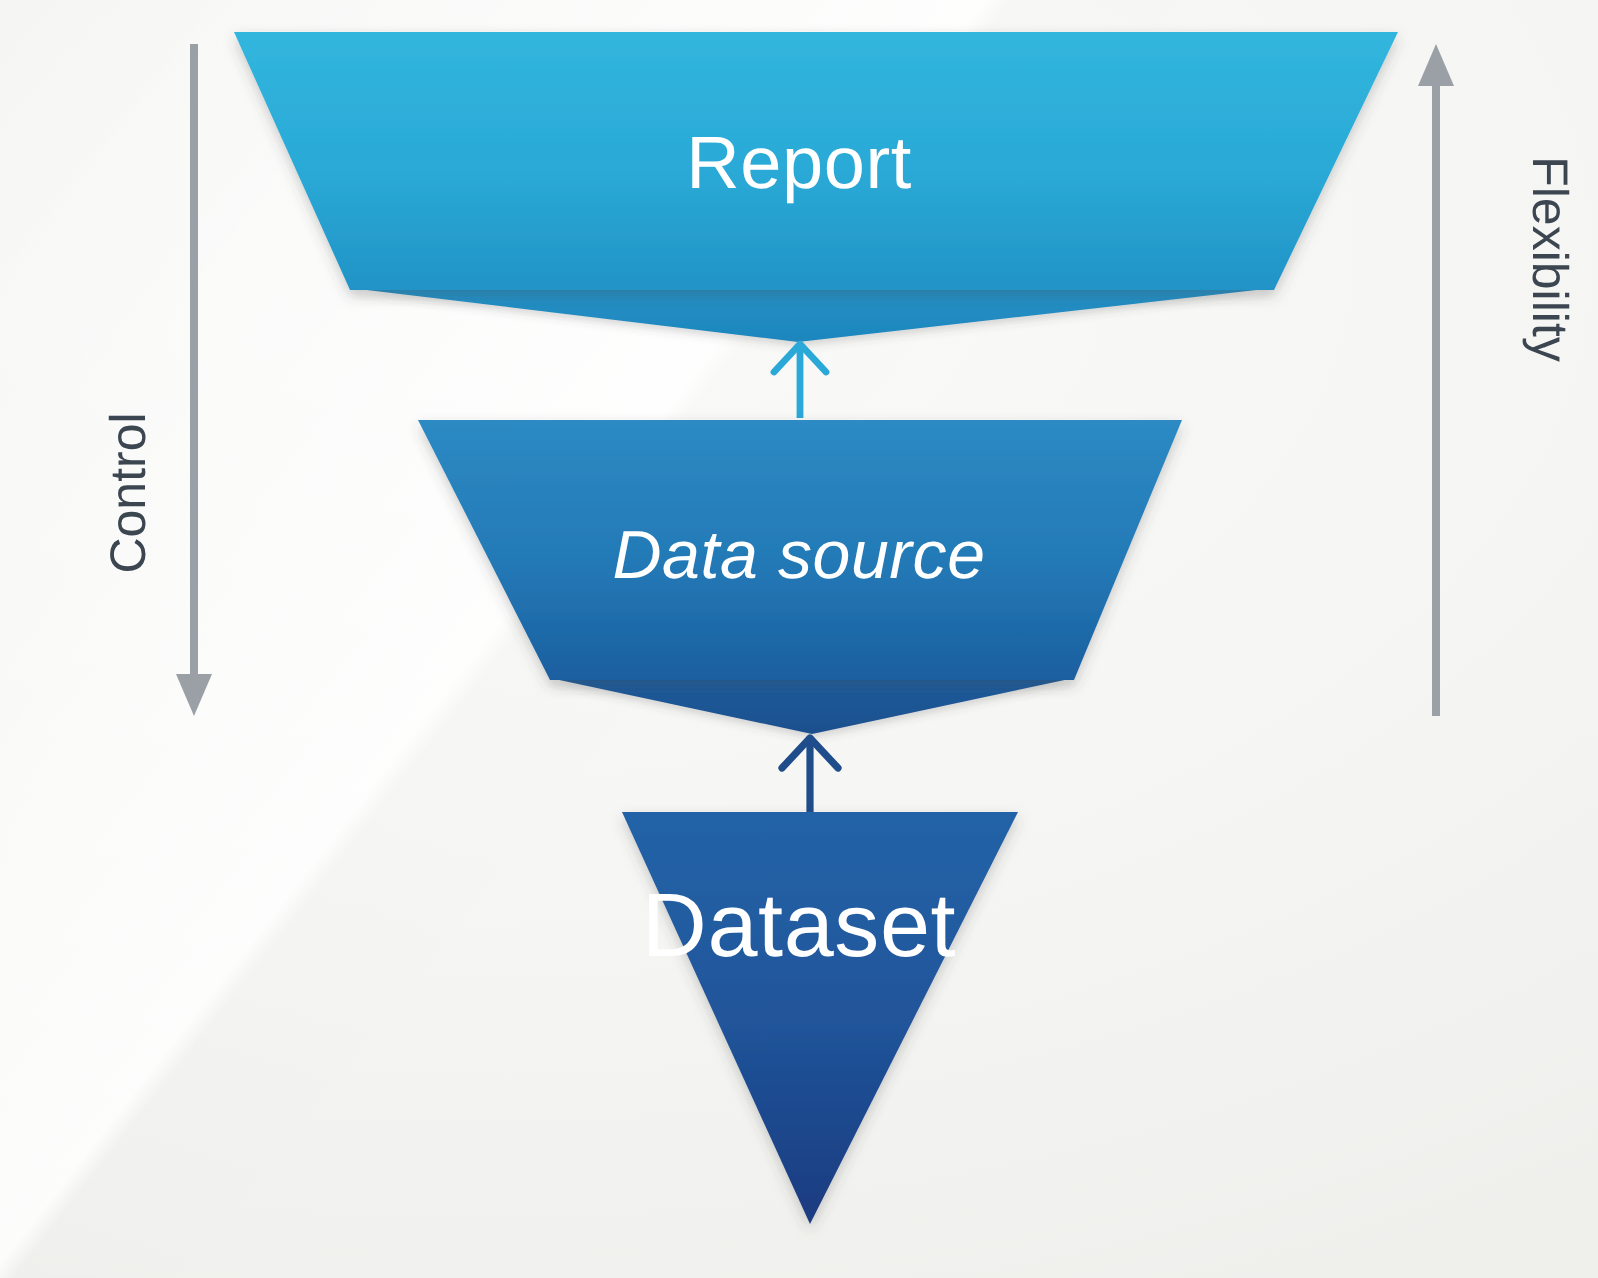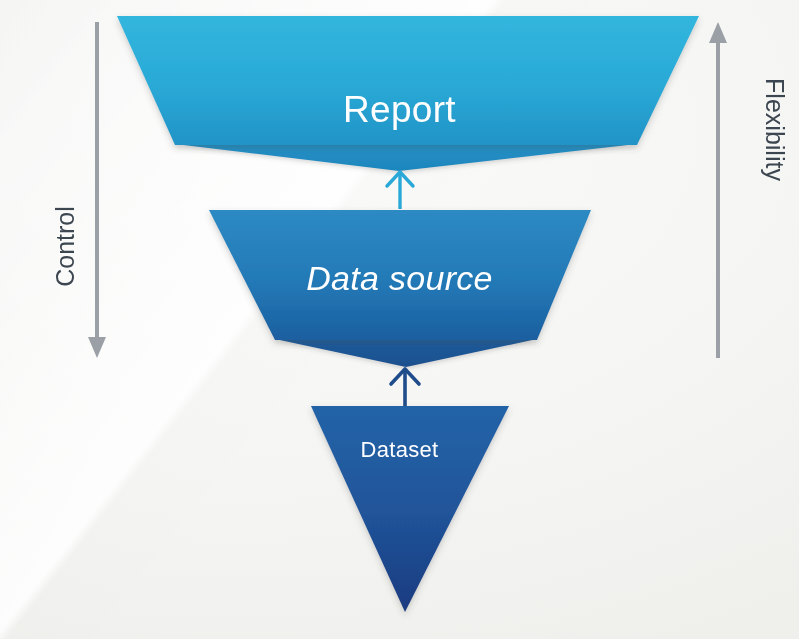--- a/index.html
+++ b/index.html
@@ -38,32 +38,31 @@
     font-weight: 400;
     letter-spacing: 0.3px;
     white-space: nowrap;
     text-align: center;
     user-select: none;
   }
   #label-report {
     left: 0; right: 0;
     top: 61px;
     font-size: 37px;
-    margin-top: 28px;
   }
   #label-datasource {
     left: 0; right: 0;
     top: 259px;
     font-size: 34px;
     font-style: italic;
   }
   #label-dataset {
     left: 0; right: 0;
     top: 437px;
-    font-size: 22px;
+    font-size: 45px;
   }
   
   .axis-label {
     position: absolute;
     color: #3c4650;
     font-size: 25px;
     white-space: nowrap;
     user-select: none;
   }
   #axis-label-control {

